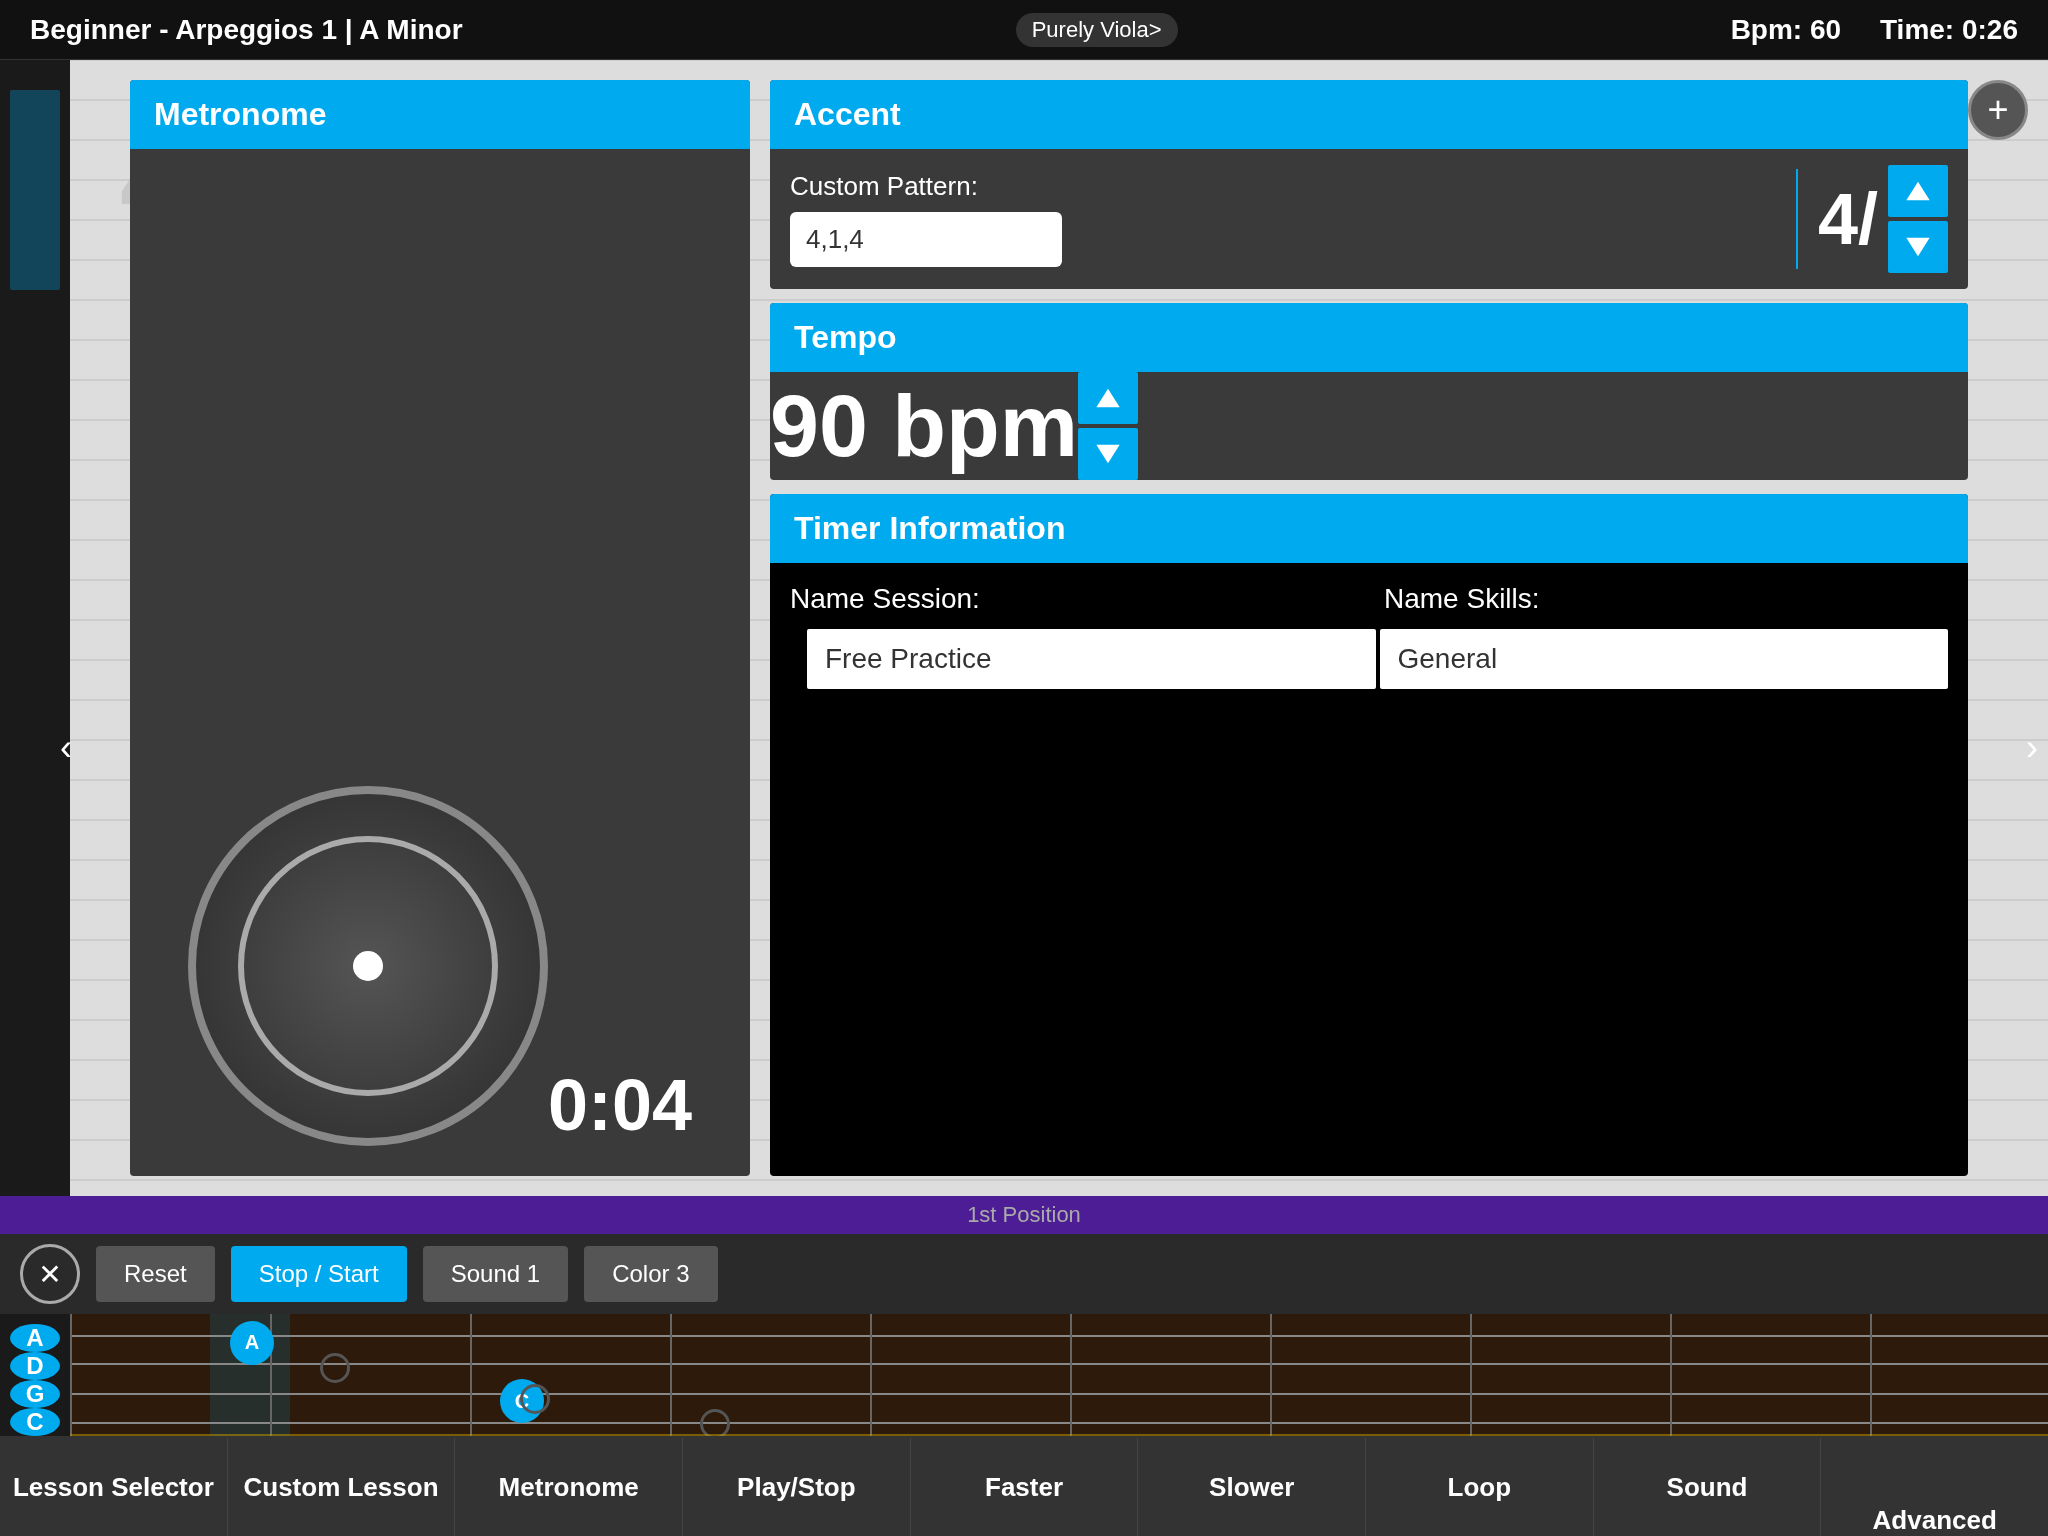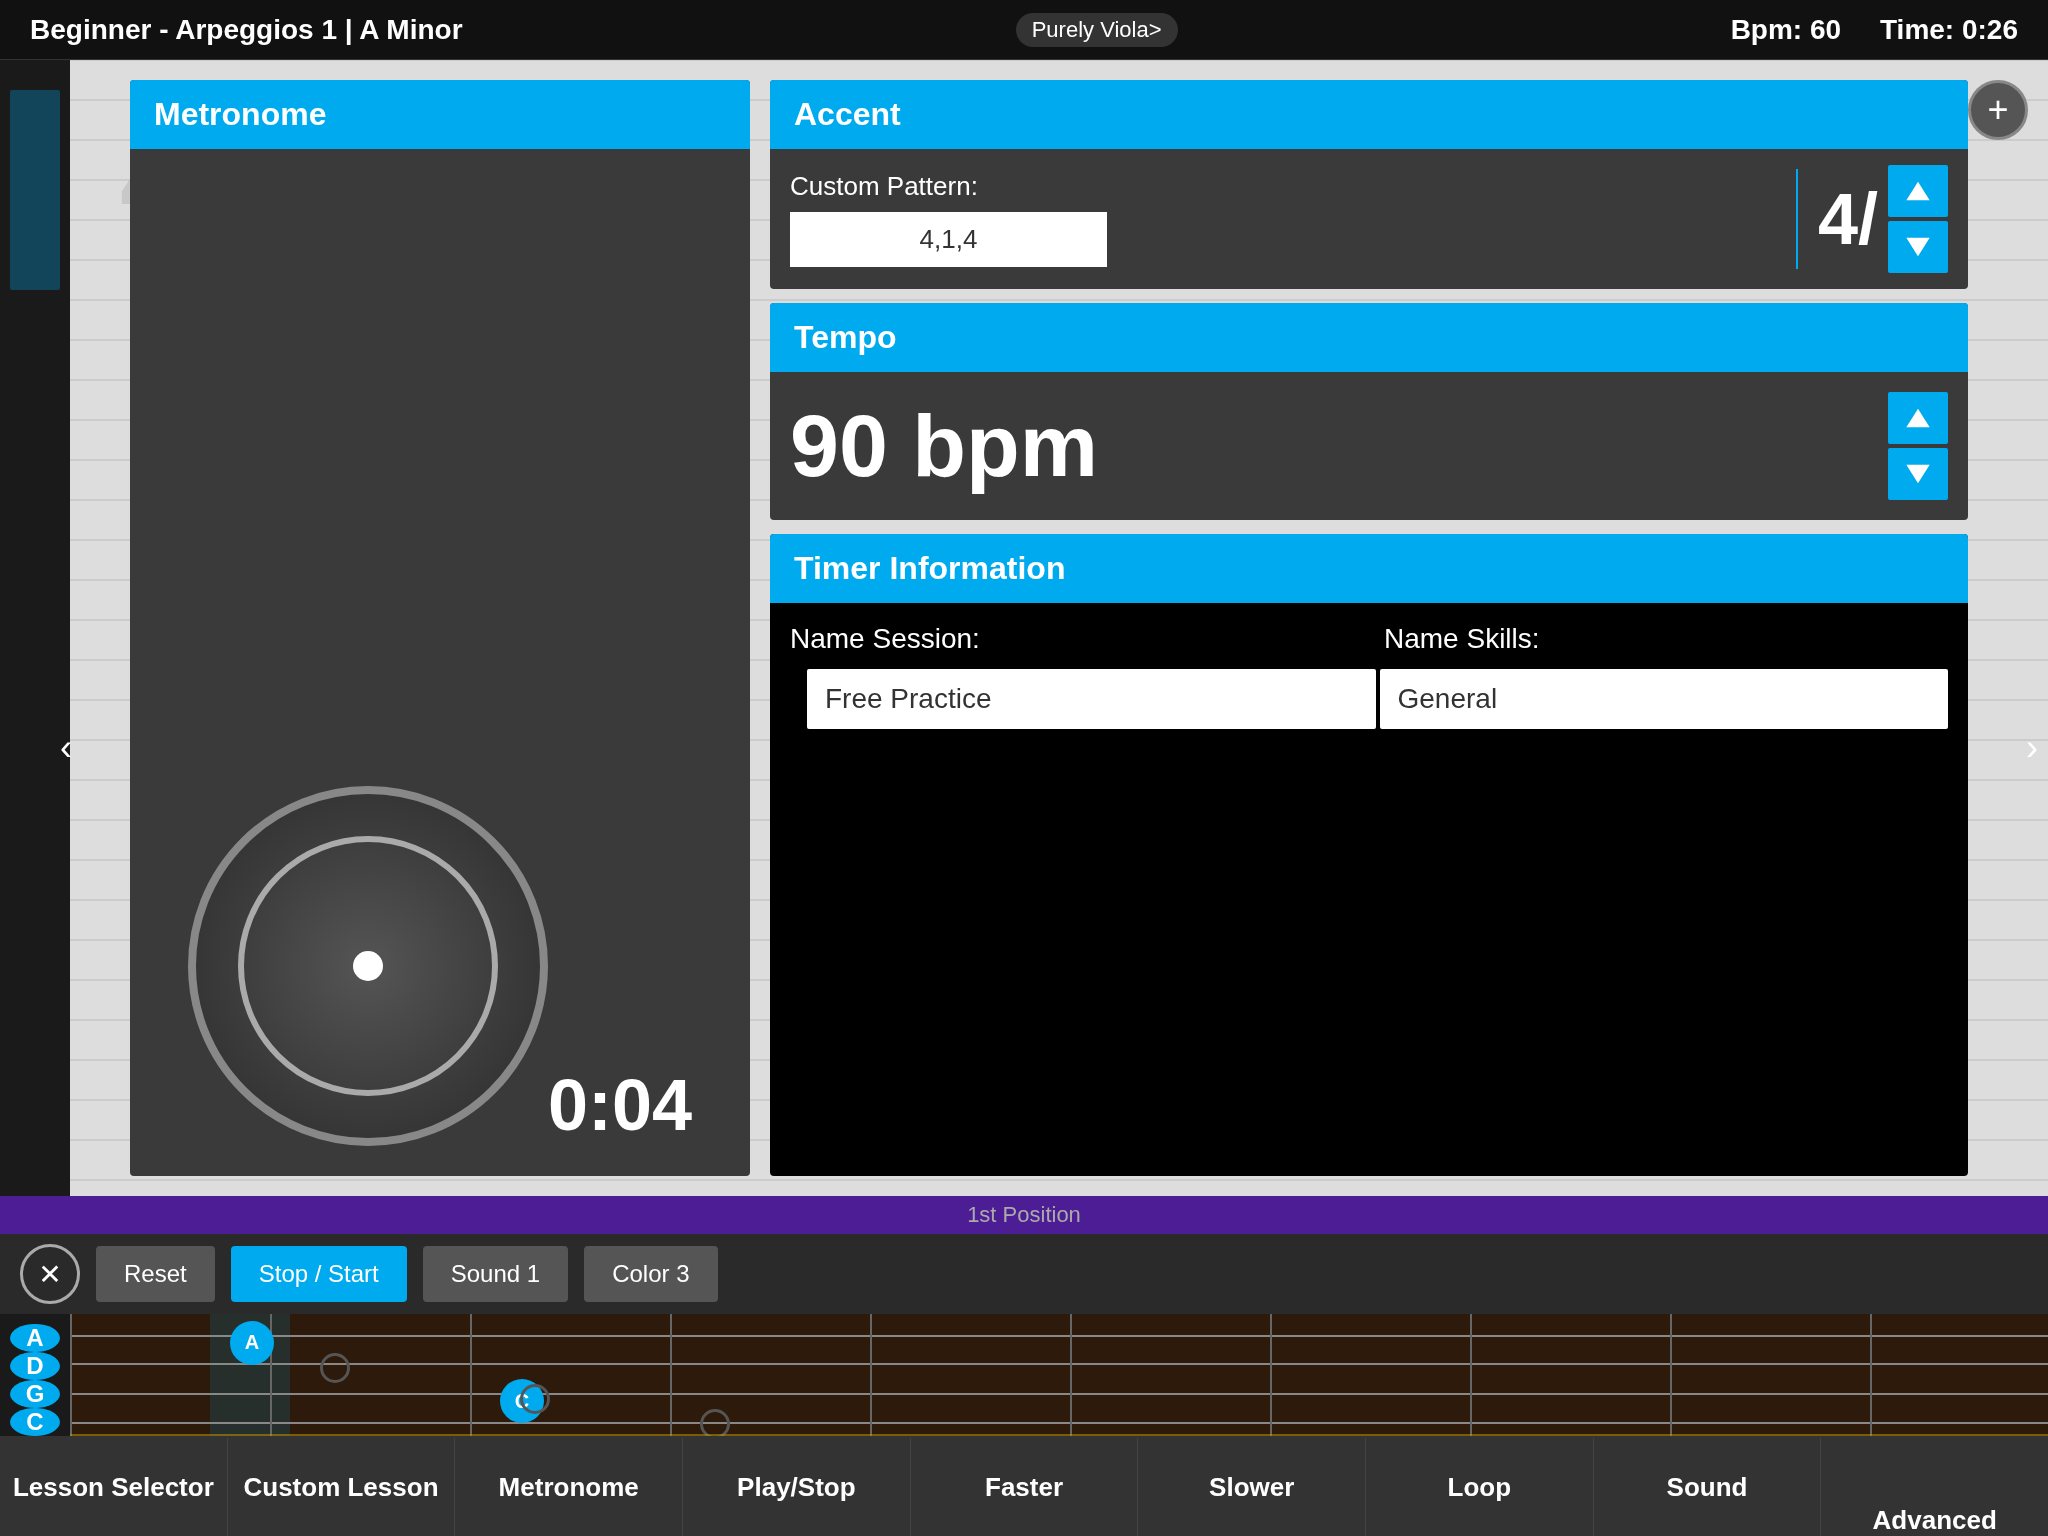--- a/index.html
+++ b/index.html
@@ -136,24 +136,23 @@
     .custom-pattern-label {
       color: white;
       font-size: 26px;
       margin-bottom: 10px;
     }
     .custom-pattern-input {
       background: white;
       border: none;
       padding: 12px 16px;
       font-size: 26px;
-      width: 317px;
+      width: 272px;
       color: #333;
-      border-radius: 0;
-      text-align: center;
+      border-radius: 6px;
     }
     .accent-value-section {
       display: flex;
       align-items: center;
       gap: 10px;
     }
     .accent-value {
       color: white;
       font-size: 72px;
       font-weight: bold;
@@ -179,24 +178,22 @@
       height: 28px;
     }
 
     
     .tempo-panel {
       background: #3a3a3a;
       border-radius: 4px;
       overflow: hidden;
     }
     .tempo-body {
-      padding: 20px;
-      display: flex;
-      align-items: center;
-      justify-content: space-between;
+      display: flex;
+      align-items: center;
     }
     .tempo-value {
       color: white;
       font-size: 88px;
       font-weight: bold;
     }
 
     
     .timer-panel {
       background: #000000;

